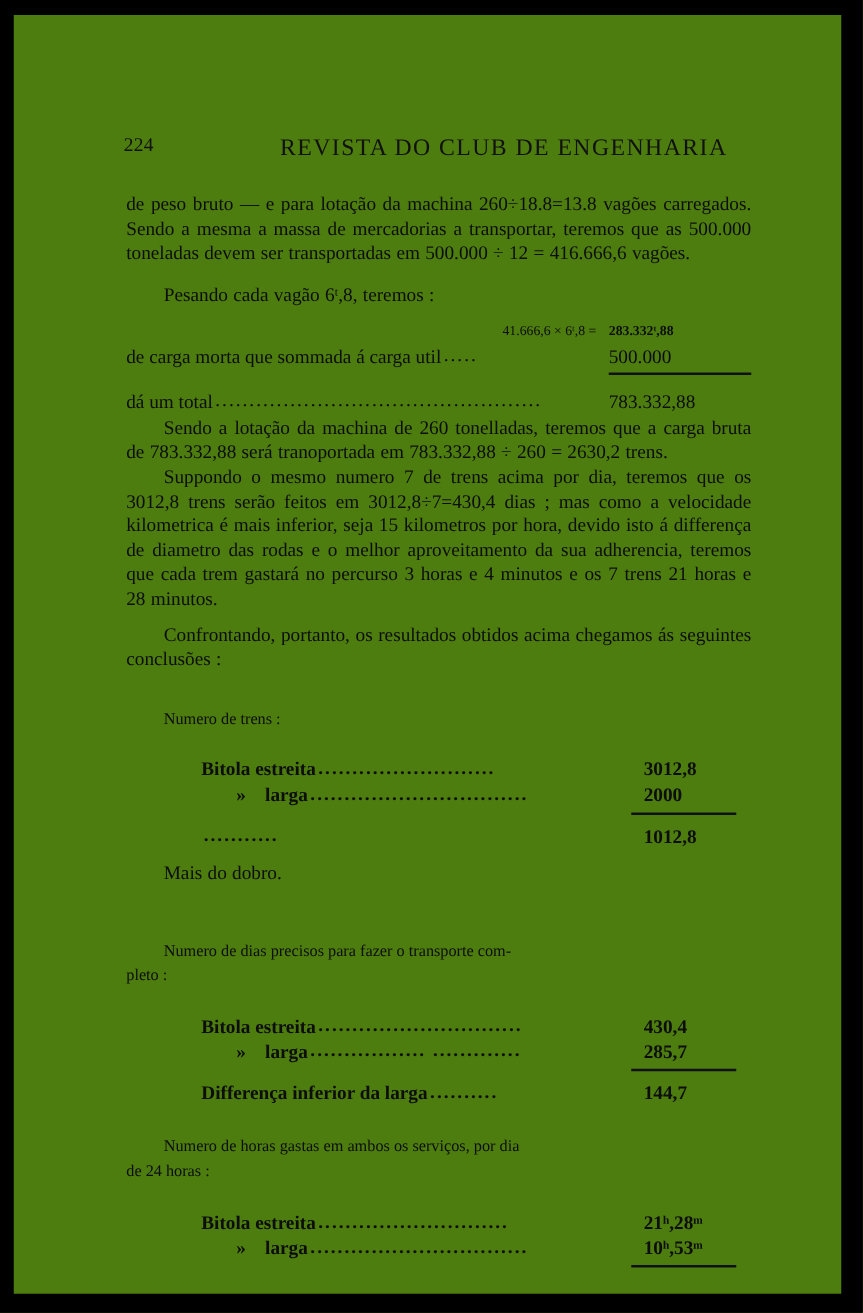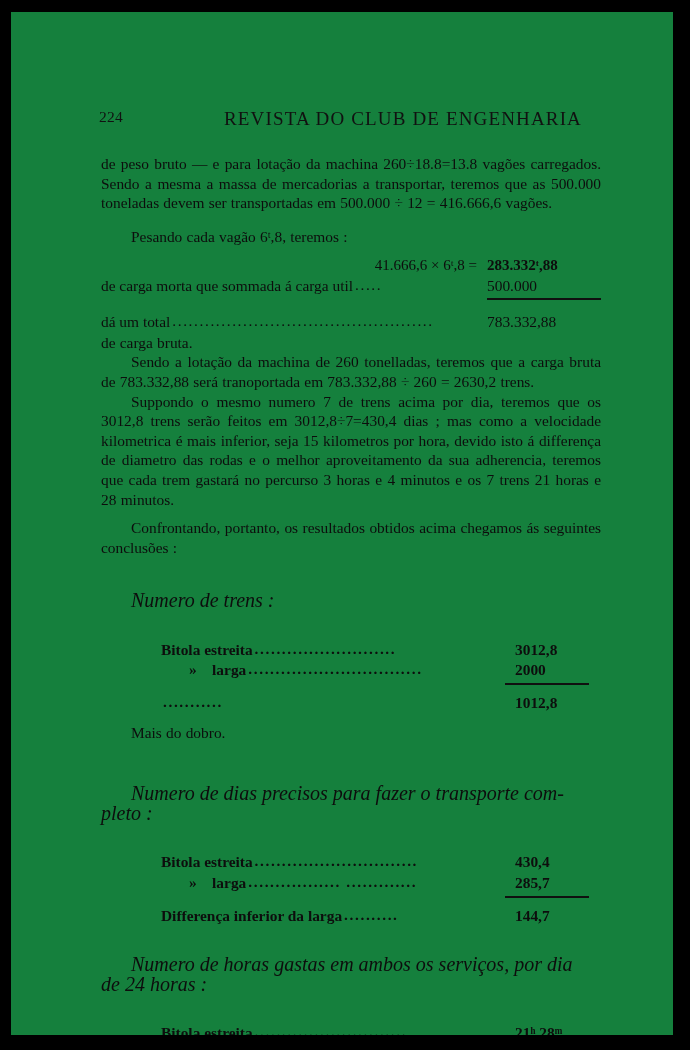--- a/index.html
+++ b/index.html
@@ -15,21 +15,21 @@
   .scan-frame {
     position: absolute;
     left: 0; top: 0;
     width: 690px; height: 1050px;
     background: #000;
   }
   .page {
     position: absolute;
     left: 11px; top: 12px;
     width: 662px; height: 1023px;
-    background: #15803d;
+    background: #4d7c0f;
     overflow: hidden;
   }
   .page-inner {
     position: absolute;
     left: 0; top: 0;
     width: 662px; height: 1023px;
     padding: 0;
   }
 
   
@@ -67,31 +67,30 @@
     line-height: 19.6px;
     text-align: justify;
     text-align-last: left;
     word-spacing: 0.4px;
   }
   p.indent { text-indent: 30px; }
   .gap-sm { height: 9px; }
   .gap-md { height: 14px; }
 
   .ital {
-    font-style: italic;
-    font-size: 20px;
+    font-size: 13px;
     line-height: 19.6px;
   }
 
   
   .sum-block { position: relative; }
   .sum-row {
     display: flex;
     align-items: flex-end;
-    font-size: 15px;
+    font-size: 11px;
     line-height: 20.5px;
   }
   .sum-row .sum-label {
     flex: 1 1 auto;
     white-space: nowrap;
     overflow: hidden;
   }
   .sum-row .sum-label.rightish { text-align: right; padding-right: 6px; }
   .sum-row .sum-value {
     flex: 0 0 118px;
@@ -215,21 +214,20 @@
         </div>
 
         <div class="gap-sm"></div>
 
         <div class="dots-row">
           <span class="dlabel">dá um total</span>
           <span class="dfill">................................................</span>
           <span class="dvalue">783.332,88</span>
         </div>
 
-        <p class="para">de carga bruta.</p>
 
         <p class="para indent">Sendo a lotação da machina de 260 tonelladas, teremos que a carga bruta de 783.332,88 será tranoportada em 783.332,88 ÷ 260 = 2630,2 trens.</p>
 
         <p class="para indent">Suppondo o mesmo numero 7 de trens acima por dia, teremos que os 3012,8 trens serão feitos em 3012,8÷7=430,4 dias ; mas como a velocidade kilometrica é mais inferior, seja 15 kilometros por hora, devido isto á differença de diametro das rodas e o melhor aproveitamento da sua adherencia, teremos que cada trem gastará no percurso 3 horas e 4 minutos e os 7 trens 21 horas e 28 minutos.</p>
 
         <div class="gap-sm"></div>
 
         <p class="para indent">Confrontando, portanto, os resultados obtidos acima chegamos ás seguintes conclusões :</p>
 
         <div class="gap-md"></div>

